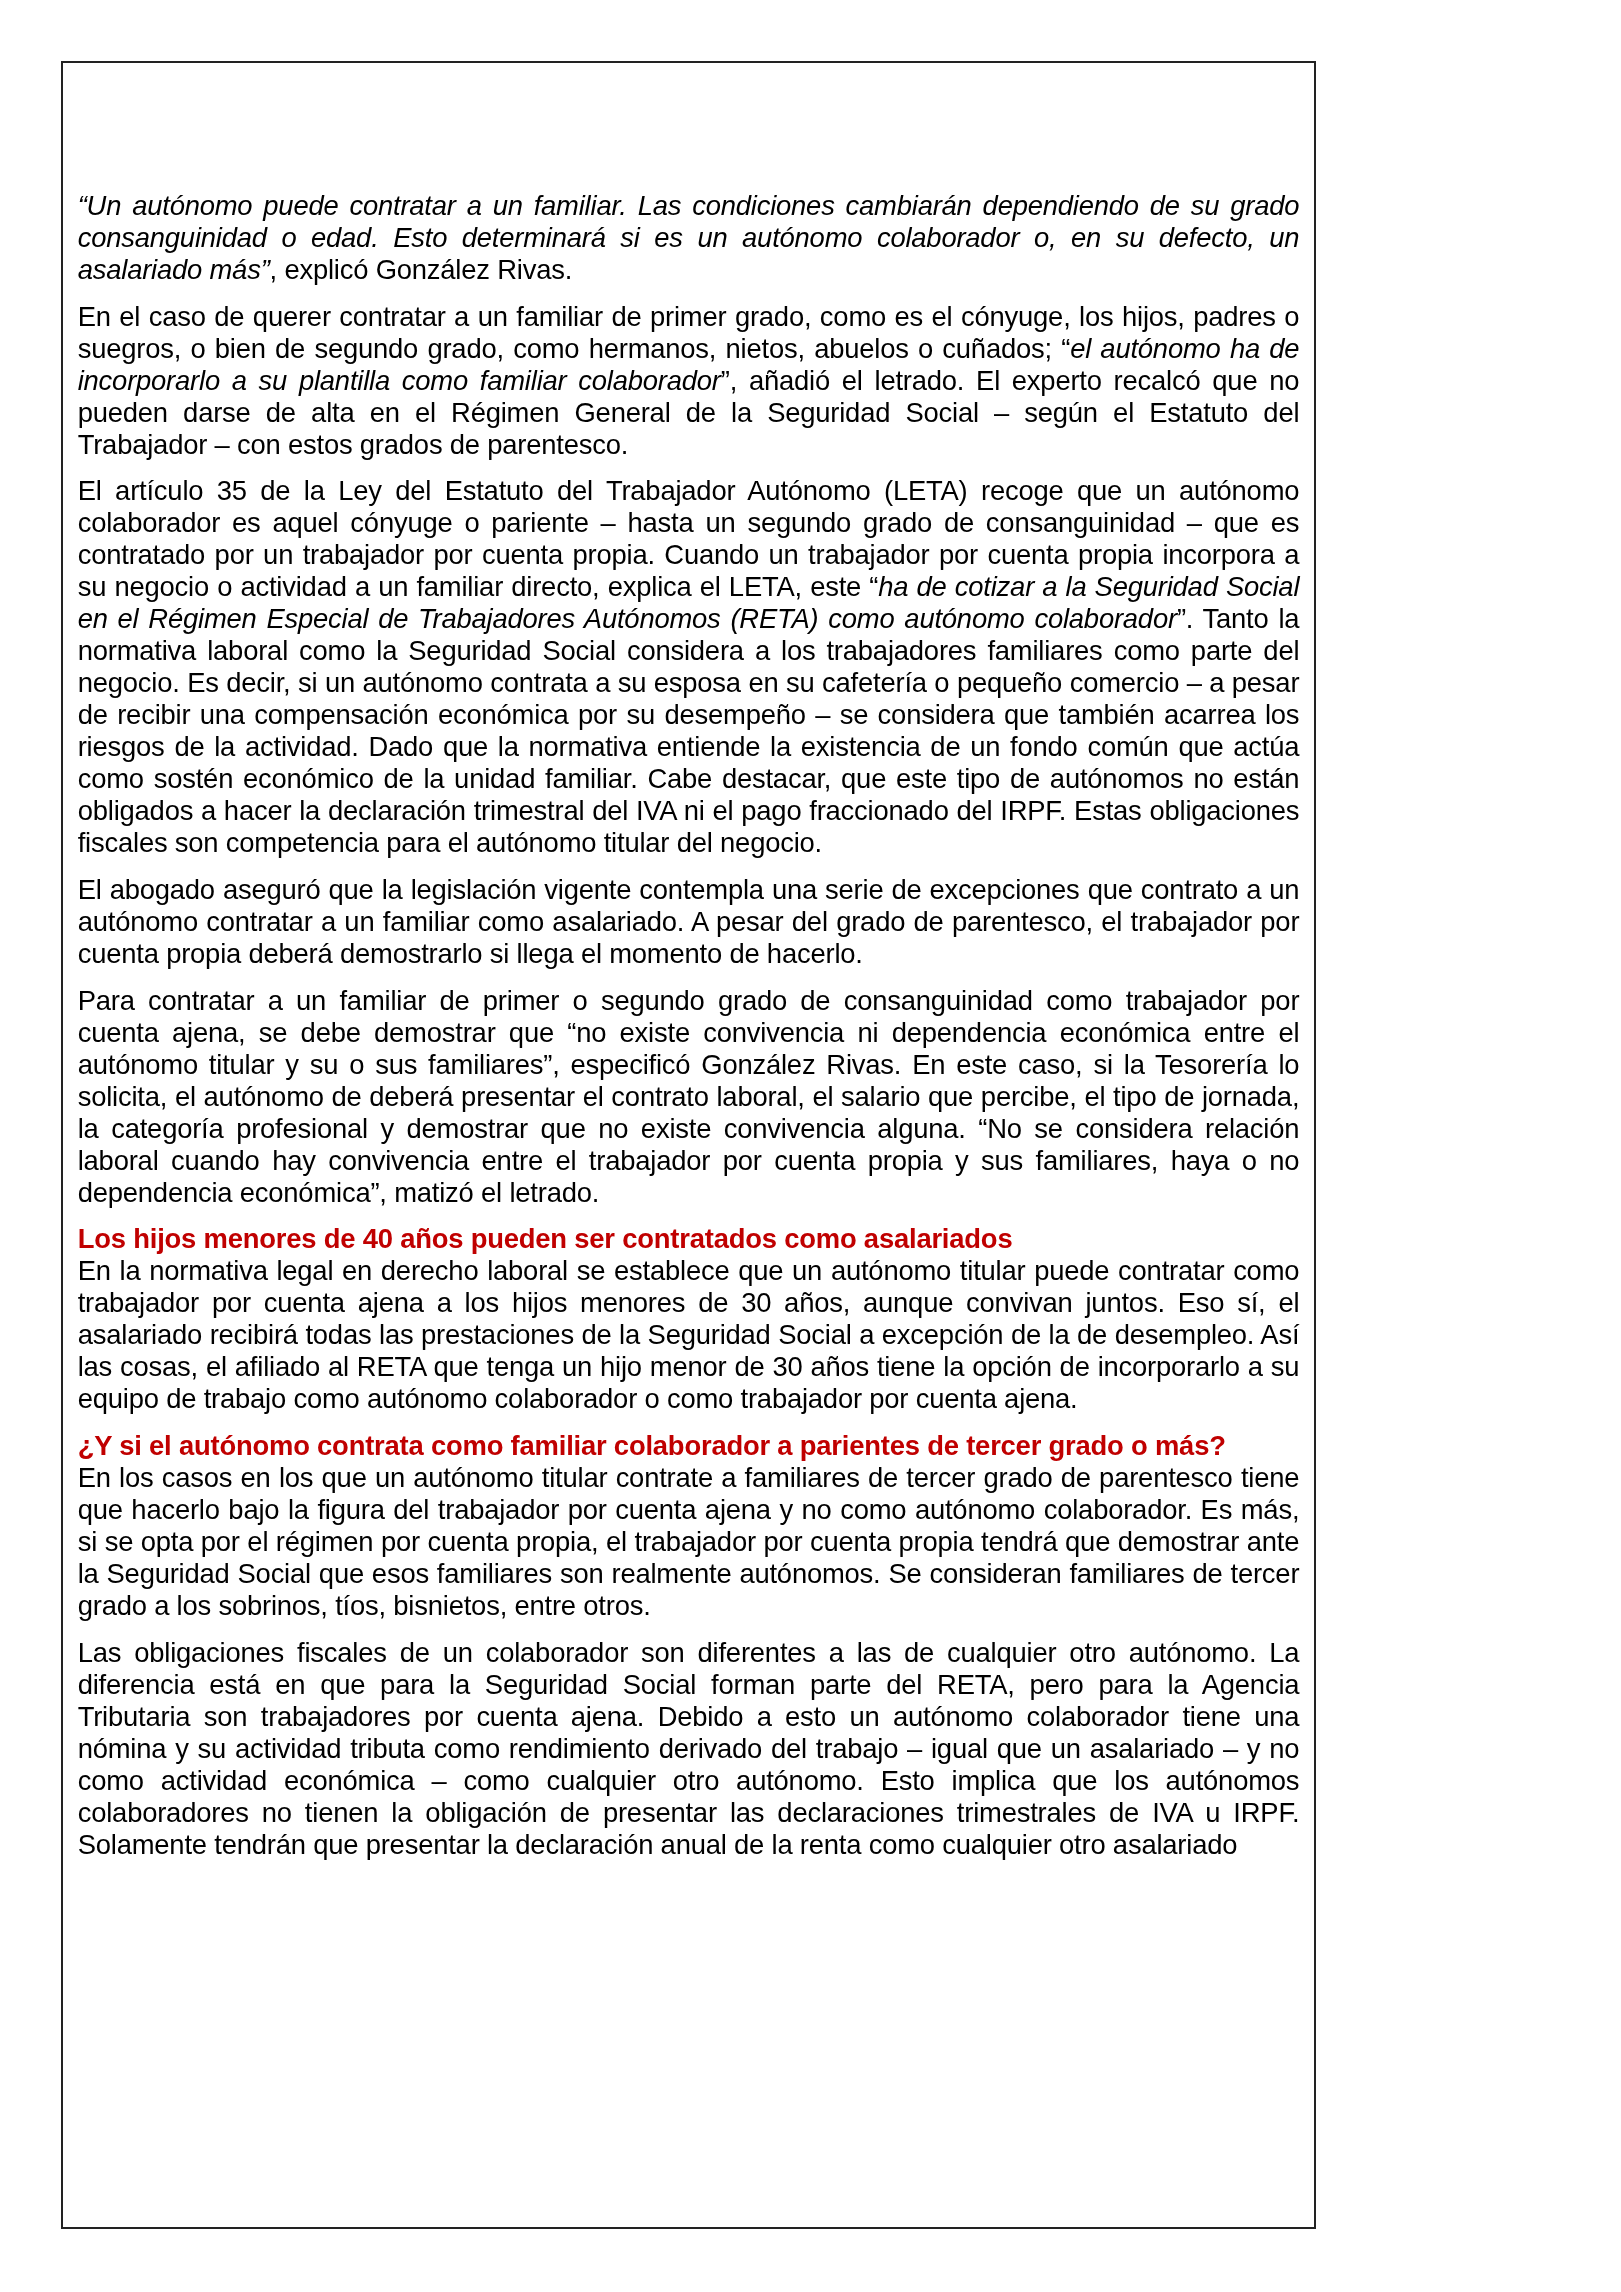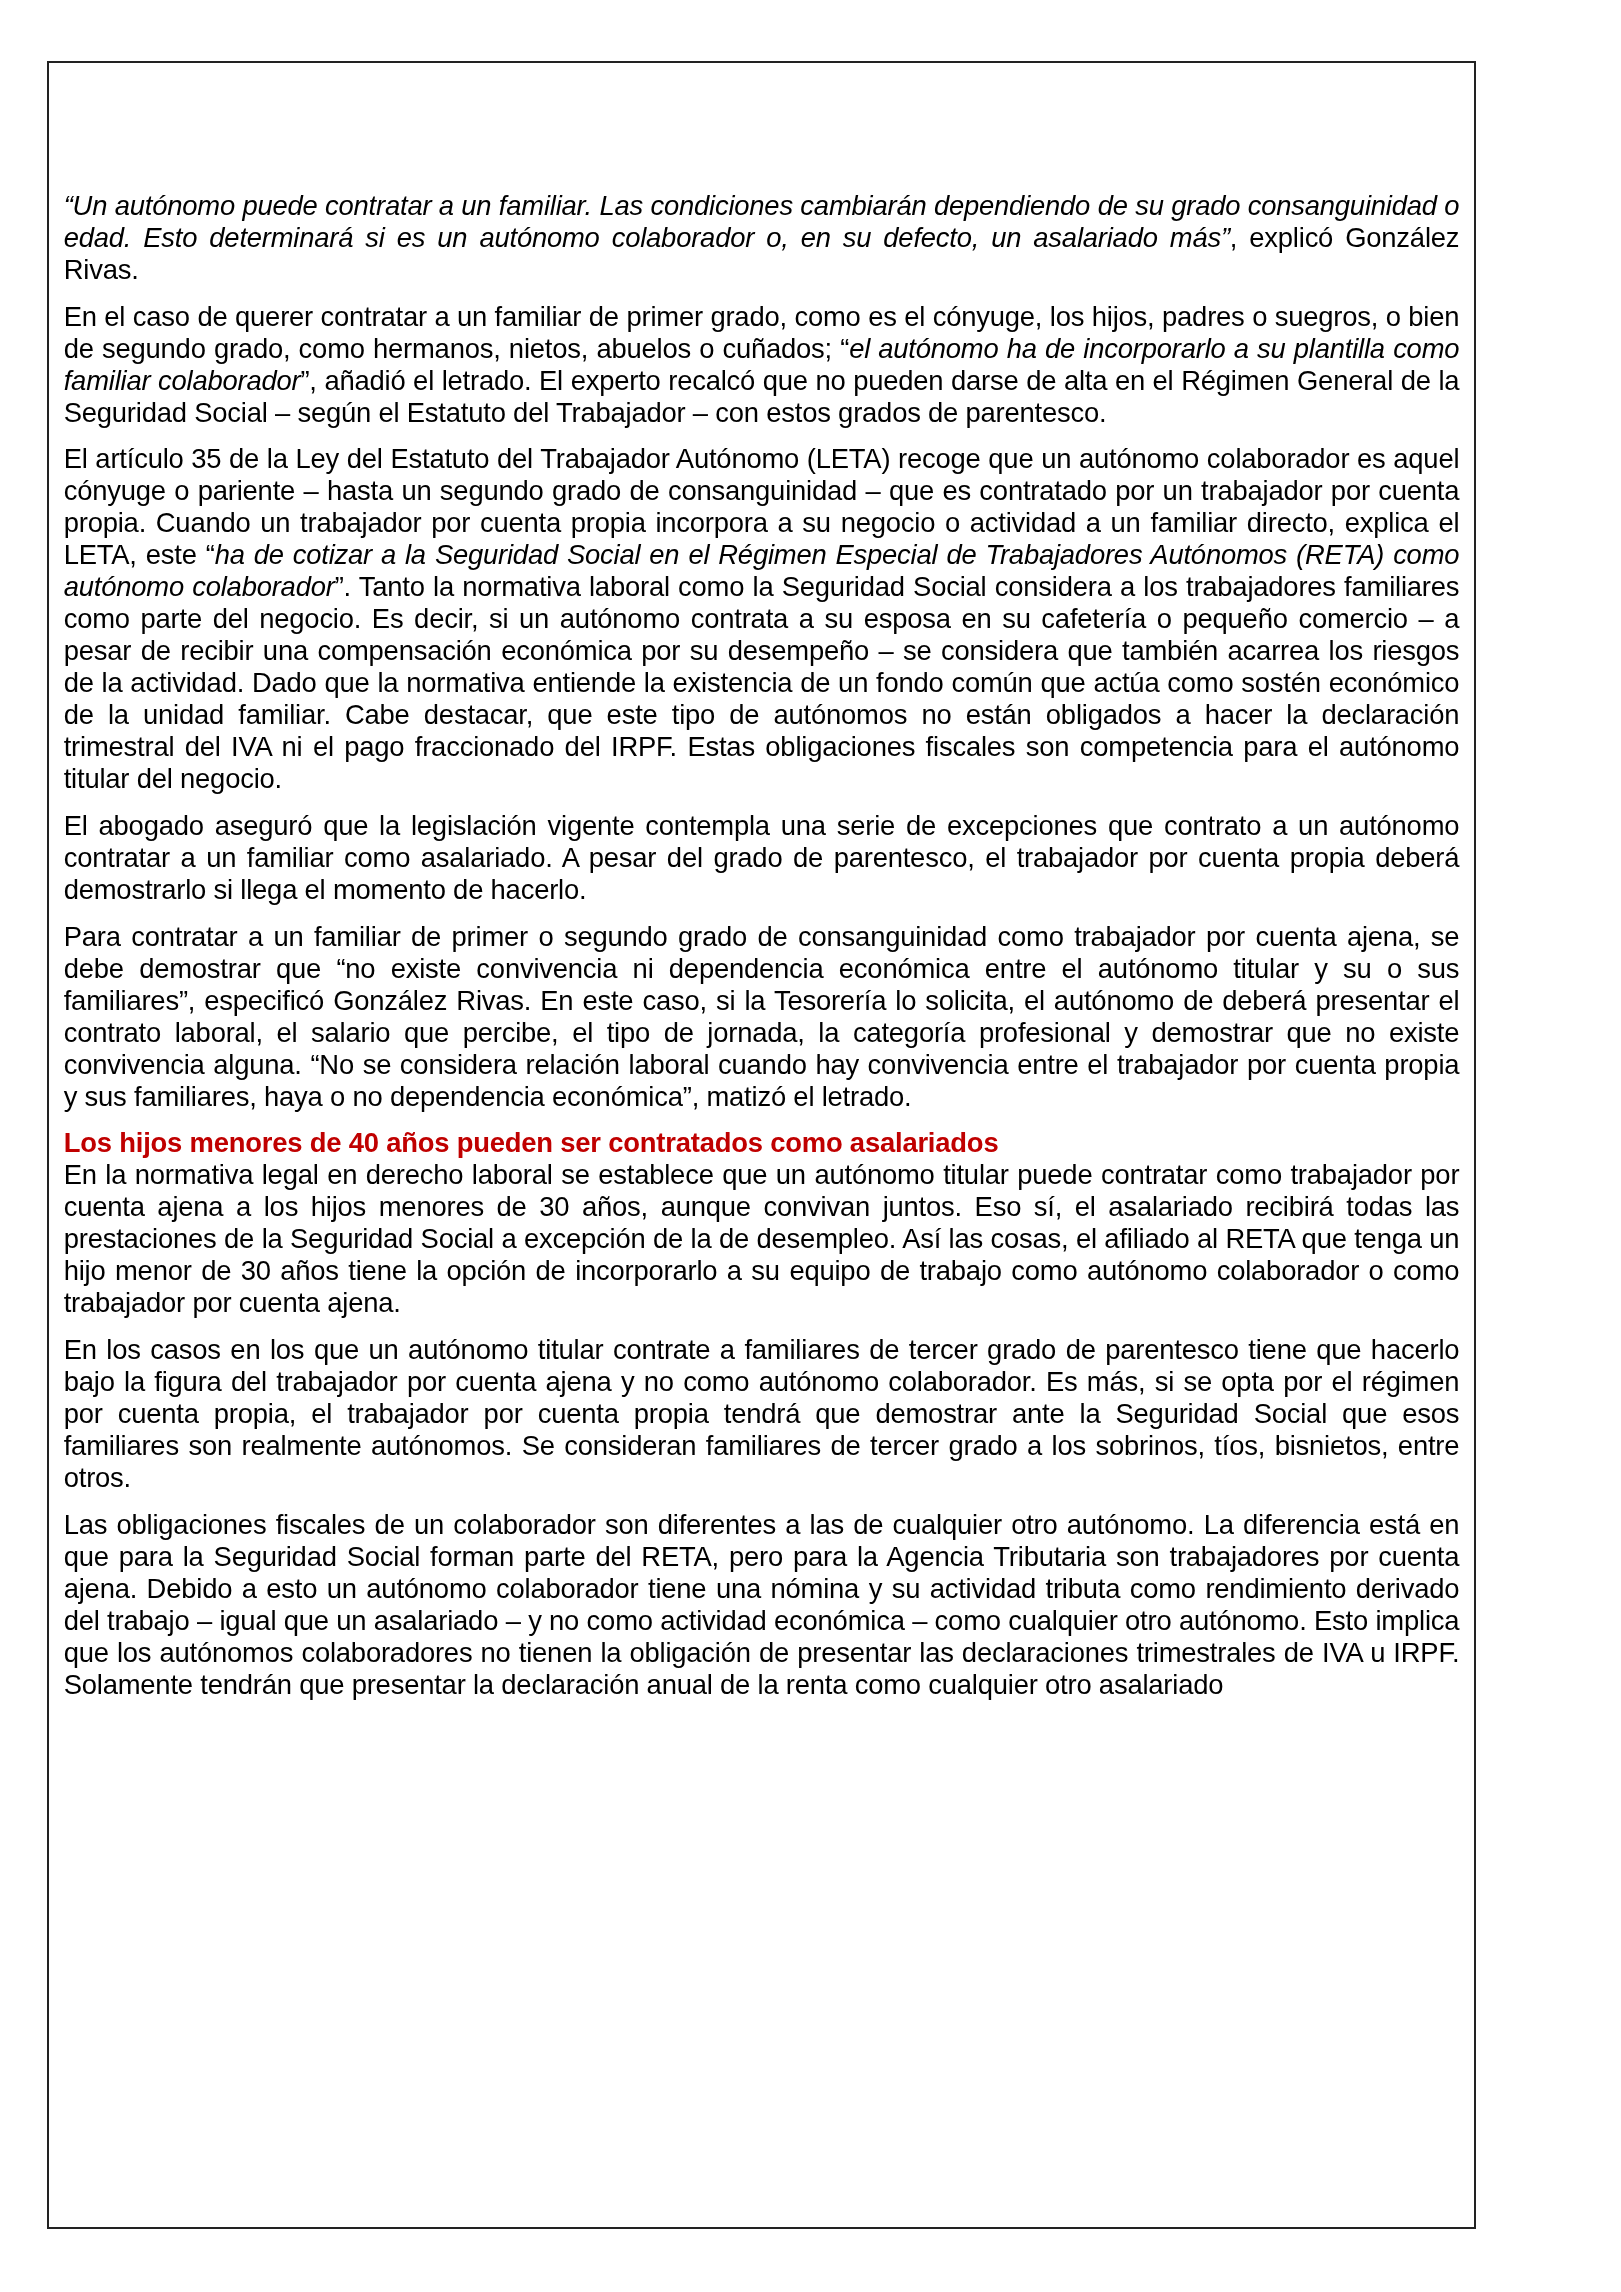--- a/index.html
+++ b/index.html
@@ -8,23 +8,23 @@
     background: #ffffff;
   }
   body {
     width: 1621px;
     height: 2293px;
     position: relative;
     font-family: "Liberation Sans", sans-serif;
   }
   .frame {
     position: absolute;
-    left: 47px;
+    left: 61px;
     top: 61px;
-    width: 1429px;
+    width: 1255px;
     height: 2168px;
     border: 2px solid var(--border-color, #222222);
     box-sizing: border-box;
     background: var(--page-bg, #ffffff);
   }
   .content {
     box-sizing: border-box;
     padding: 127px 14.7px 0 14.7px;
     font-size: 27.4px;
     line-height: 32px;
@@ -53,18 +53,19 @@
 <div class="page">
   <div class="frame">
     <div class="content" id="doc-content">
         <p class="para"><em>“Un autónomo puede contratar a un familiar. Las condiciones cambiarán dependiendo de su grado consanguinidad o edad. Esto determinará si es un autónomo colaborador o, en su defecto, un asalariado más”</em><span>, explicó González Rivas.</span></p>
         <p class="para"><span>En el caso de querer contratar a un familiar de primer grado, como es el cónyuge, los hijos, padres o suegros, o bien de segundo grado, como hermanos, nietos, abuelos o cuñados; “</span><em>el autónomo ha de incorporarlo a su plantilla como familiar colaborador</em><span>”, añadió el letrado. El experto recalcó que no pueden darse de alta en el Régimen General de la Seguridad Social – según el Estatuto del Trabajador – con estos grados de parentesco.</span></p>
         <p class="para"><span>El artículo 35 de la Ley del Estatuto del Trabajador Autónomo (LETA) recoge que un autónomo colaborador es aquel cónyuge o pariente – hasta un segundo grado de consanguinidad – que es contratado por un trabajador por cuenta propia. Cuando un trabajador por cuenta propia incorpora a su negocio o actividad a un familiar directo, explica el LETA, este “</span><em>ha de cotizar a la Seguridad Social en el Régimen Especial de Trabajadores Autónomos (RETA) como autónomo colaborador</em><span>”. Tanto la normativa laboral como la Seguridad Social considera a los trabajadores familiares como parte del negocio. Es decir, si un autónomo contrata a su esposa en su cafetería o pequeño comercio – a pesar de recibir una compensación económica por su desempeño – se considera que también acarrea los riesgos de la actividad. Dado que la normativa entiende la existencia de un fondo común que actúa como sostén económico de la unidad familiar. Cabe destacar, que este tipo de autónomos no están obligados a hacer la declaración trimestral del IVA ni el pago fraccionado del IRPF. Estas obligaciones fiscales son competencia para el autónomo titular del negocio.</span></p>
         <p class="para"><span>El abogado aseguró que la legislación vigente contempla una serie de excepciones que contrato a un autónomo contratar a un familiar como asalariado. A pesar del grado de parentesco, el trabajador por cuenta propia deberá demostrarlo si llega el momento de hacerlo.</span></p>
         <p class="para"><span>Para contratar a un familiar de primer o segundo grado de consanguinidad como trabajador por cuenta ajena, se debe demostrar que “no existe convivencia ni dependencia económica entre el autónomo titular y su o sus familiares”, especificó González Rivas. En este caso, si la Tesorería lo solicita, el autónomo de deberá presentar el contrato laboral, el salario que percibe, el tipo de jornada, la categoría profesional y demostrar que no existe convivencia alguna. “No se considera relación laboral cuando hay convivencia entre el trabajador por cuenta propia  y sus familiares, haya o no dependencia económica”, matizó el letrado.</span></p>
         <h2 class="heading">Los hijos menores de 40 años pueden ser contratados como asalariados</h2>
         <p class="para"><span>En la normativa legal en derecho laboral se establece que un autónomo titular puede contratar como trabajador por cuenta ajena a los hijos menores de 30 años, aunque convivan juntos. Eso sí, el asalariado recibirá todas las prestaciones de la Seguridad Social a excepción de la de desempleo. Así las cosas, el afiliado al RETA que tenga un hijo menor de 30 años tiene la opción de incorporarlo a su equipo de trabajo como autónomo colaborador o como trabajador por cuenta ajena.</span></p>
+        <h2 class="heading">¿Y si el autónomo contrata como familiar colaborador a parientes de tercer grado o más?</h2>
         <p class="para"><span>En los casos en los que un autónomo titular contrate a familiares de tercer grado de parentesco tiene que hacerlo bajo la figura del trabajador por cuenta ajena y no como autónomo colaborador. Es más, si se opta por el régimen por cuenta propia, el trabajador por cuenta propia tendrá que demostrar ante la Seguridad Social que esos familiares son realmente autónomos. Se consideran familiares de tercer grado a los sobrinos, tíos, bisnietos, entre otros.</span></p>
         <p class="para"><span>Las obligaciones fiscales de un colaborador son diferentes a las de cualquier otro autónomo. La diferencia está en que para la Seguridad Social forman parte del RETA, pero para la Agencia Tributaria son trabajadores por cuenta ajena. Debido a esto un autónomo colaborador tiene una nómina y su actividad tributa como rendimiento derivado del trabajo – igual que un asalariado – y no como actividad económica – como cualquier otro autónomo. Esto implica que los autónomos colaboradores no tienen la obligación de presentar las declaraciones trimestrales de IVA u IRPF. Solamente tendrán que presentar la declaración anual de la renta como cualquier otro asalariado</span></p>
       </div>
   </div>
 </div>
 
 
 </body></html>

